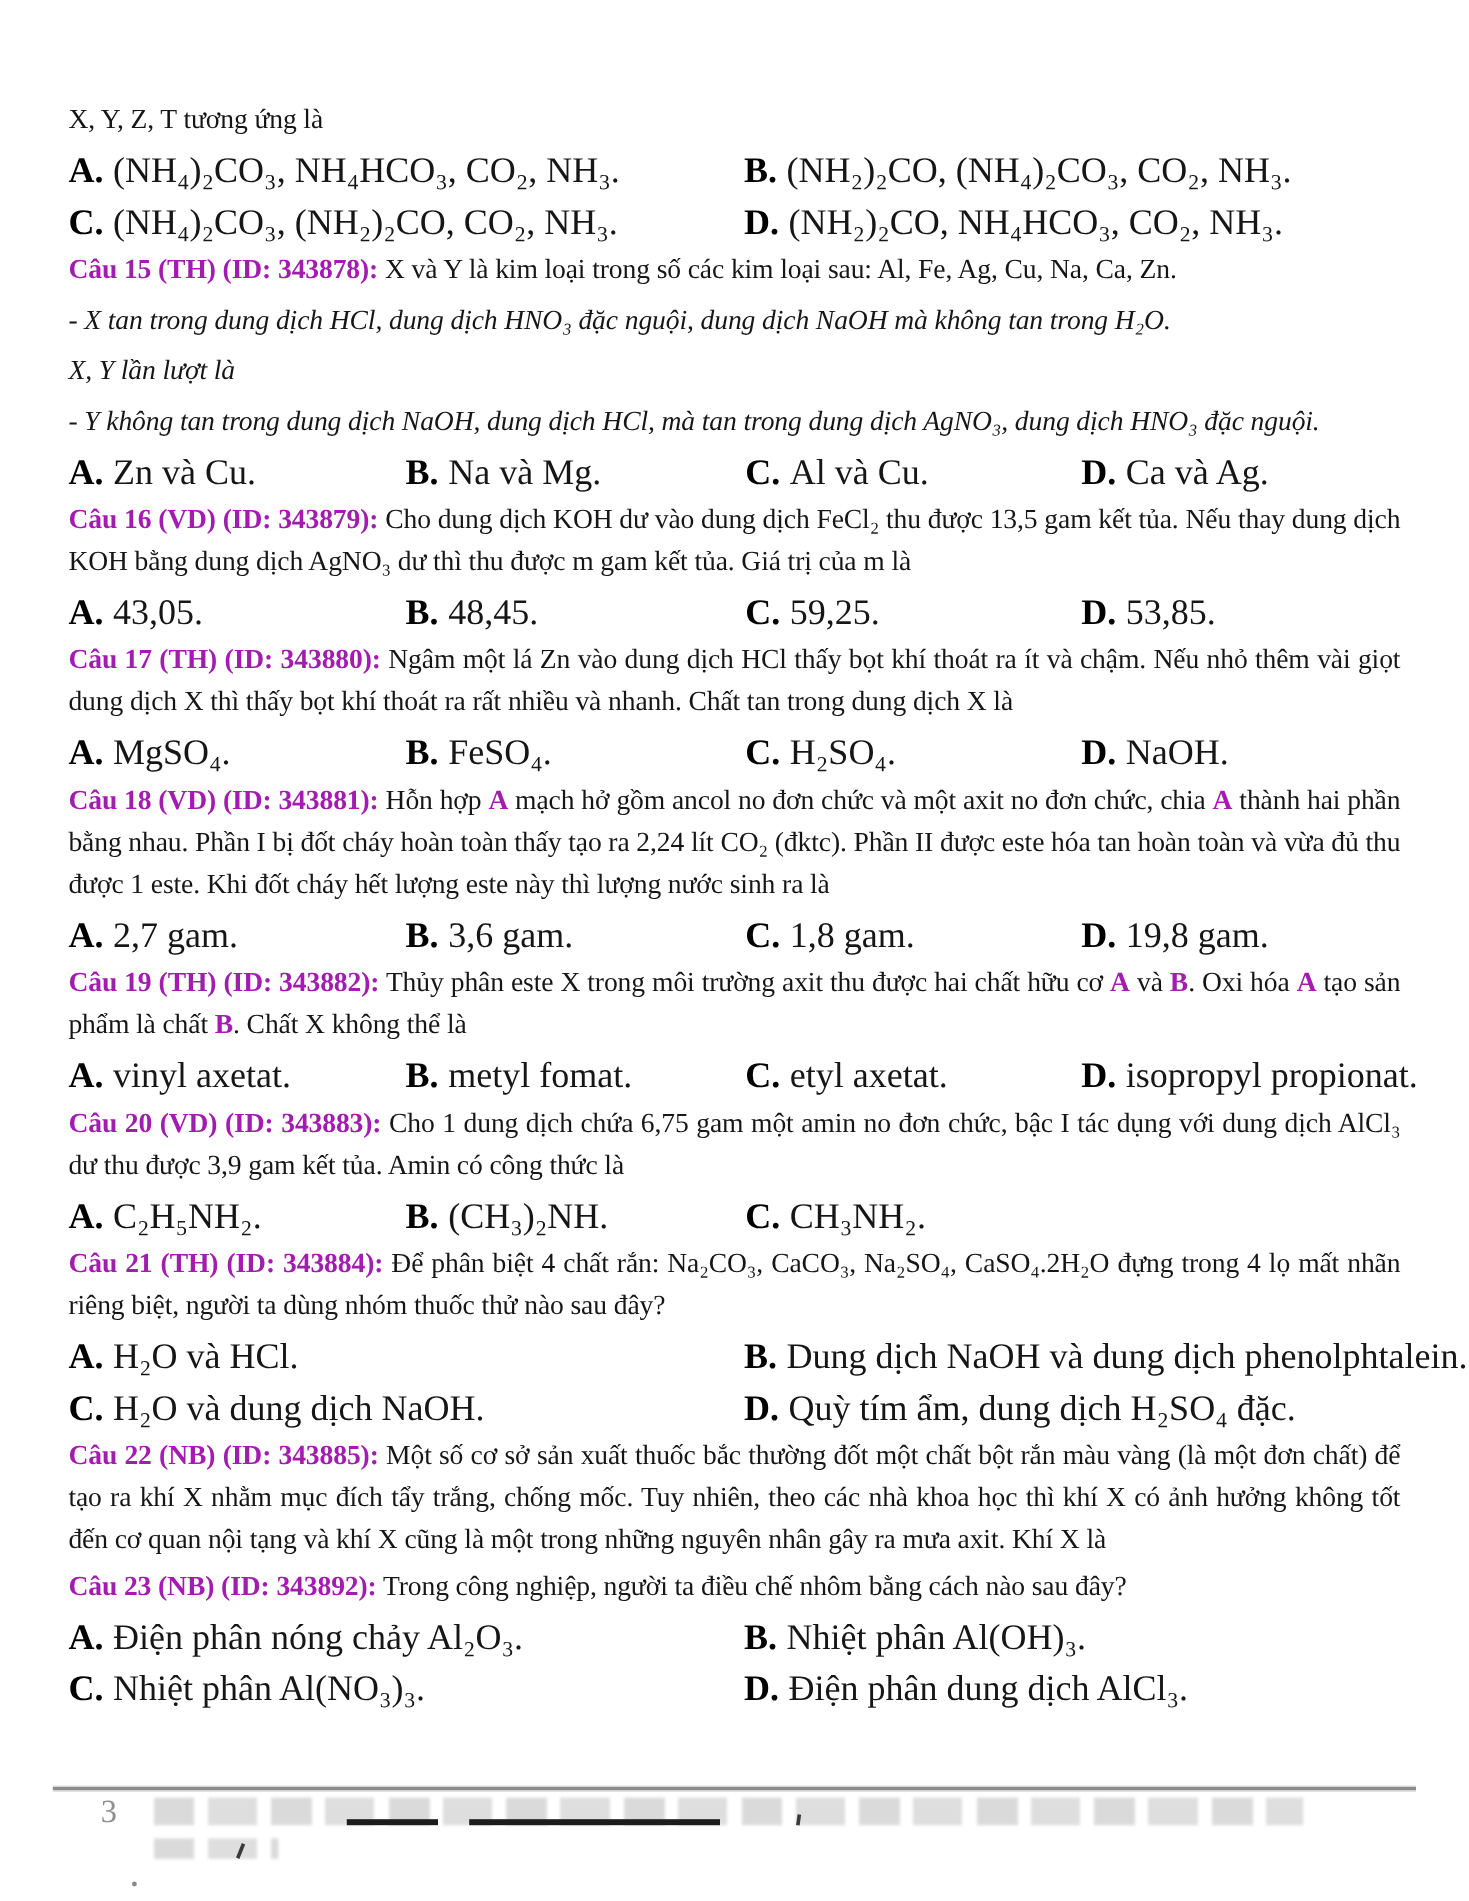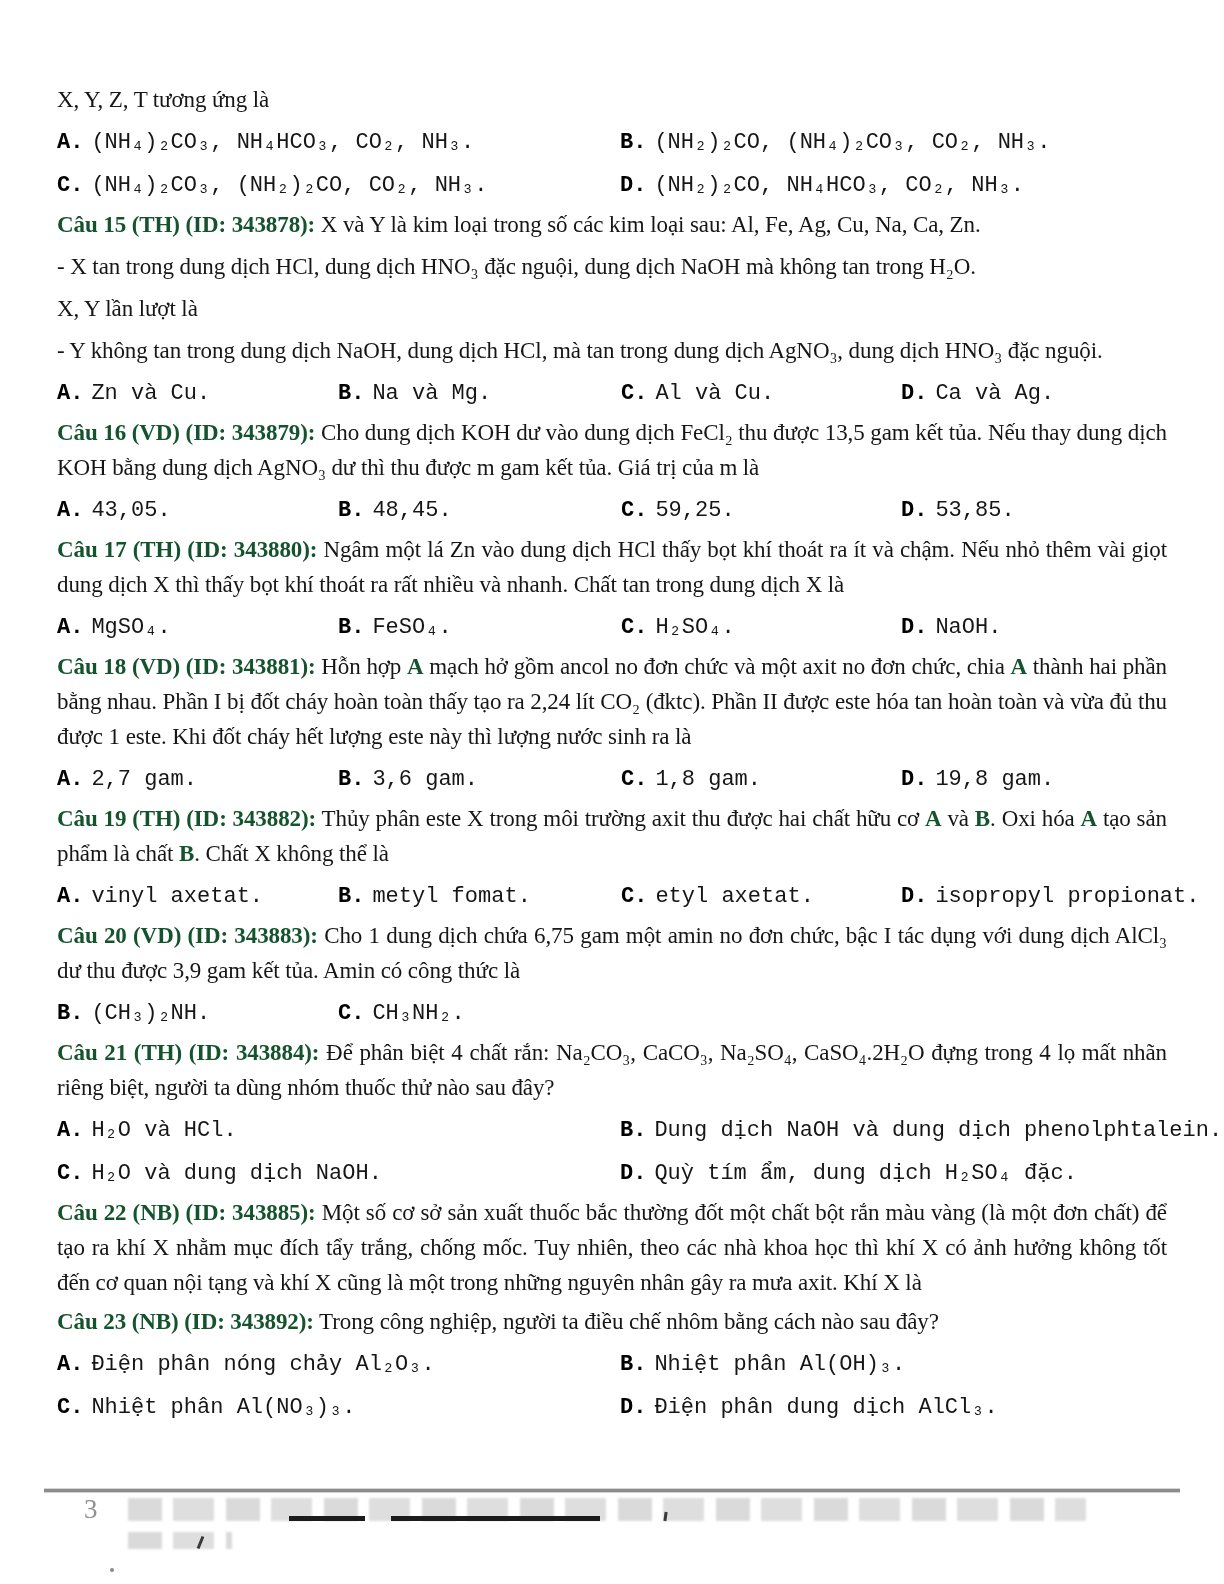--- a/index.html
+++ b/index.html
@@ -3,27 +3,27 @@
 <meta charset="utf-8">
 <style>
   html,body{margin:0;padding:0;}
   body{
     width:1224px;height:1584px;position:relative;overflow:hidden;
     background:#ffffff;color:#161616;
     font-family:"Liberation Serif","DejaVu Serif",serif;
   }
   .page{position:relative;padding:82px 57px 0 57px;width:1110px;}
   .para{margin:0;font-size:23px;line-height:35px;text-align:justify;letter-spacing:-0.1px;}
-  .para b{color:#14532d;}
-  .stmt{margin-top:7px;}
+  .para b{color:#a21caf;}
+  .stmt{margin-top:7px;font-style:italic;}
   .q{margin-top:4px;}
   .opts{display:grid;margin:8px 0 3px 0;row-gap:8px;}
   .c4{grid-template-columns:281px 283px 280px auto;}
   .c2{grid-template-columns:563px auto;}
-  .opt{font-size:22px;line-height:35px;white-space:nowrap;font-family:Liberation Mono, monospace;}
+  .opt{font-size:30px;line-height:35px;white-space:nowrap;}
   .ltr{font-weight:bold;color:#000;margin-right:8px;}
   
   .footer{position:absolute;left:0;top:1486px;width:1224px;height:98px;}
   .rule{position:absolute;left:44px;top:2px;width:1136px;height:5px;
         background:linear-gradient(#d6d6d6 0 1px,#8d8d8d 1px 4px,#d0d0d0 4px 5px);}
   .pageno{position:absolute;left:84px;top:8px;font-size:27px;color:#8f8f8f;
           font-family:"Liberation Serif","DejaVu Serif",serif;}
   .wm{position:absolute;opacity:.32;filter:blur(1.3px);
       background:repeating-linear-gradient(90deg,#8f8f8f 0 34px,transparent 34px 45px,#9a9a9a 45px 86px,transparent 86px 98px);}
   .wm1{left:128px;top:12px;width:958px;height:23px;}
@@ -98,20 +98,21 @@
       <div class="opt"><b class="ltr">A.</b><span>vinyl axetat.</span></div>
       <div class="opt"><b class="ltr">B.</b><span>metyl fomat.</span></div>
       <div class="opt"><b class="ltr">C.</b><span>etyl axetat.</span></div>
       <div class="opt"><b class="ltr">D.</b><span>isopropyl propionat.</span></div>
     </div>
   </section>
 
   <section class="q">
     <p class="para"><b>Câu 20 (VD) (ID: 343883):</b><span> Cho 1 dung dịch chứa 6,75 gam một amin no đơn chức, bậc I tác dụng với dung dịch AlCl₃ dư thu được 3,9 gam kết tủa. Amin có công thức là</span></p>
     <div class="opts c4">
+      <div class="opt"><b class="ltr">A.</b><span>C₂H₅NH₂.</span></div>
       <div class="opt"><b class="ltr">B.</b><span>(CH₃)₂NH.</span></div>
       <div class="opt"><b class="ltr">C.</b><span>CH₃NH₂.</span></div>
     </div>
   </section>
 
   <section class="q">
     <p class="para"><b>Câu 21 (TH) (ID: 343884):</b><span> Để phân biệt 4 chất rắn: Na₂CO₃, CaCO₃, Na₂SO₄, CaSO₄.2H₂O đựng trong 4 lọ mất nhãn riêng biệt, người ta dùng nhóm thuốc thử nào sau đây?</span></p>
     <div class="opts c2">
       <div class="opt"><b class="ltr">A.</b><span>H₂O và HCl.</span></div>
       <div class="opt"><b class="ltr">B.</b><span>Dung dịch NaOH và dung dịch phenolphtalein.</span></div>

